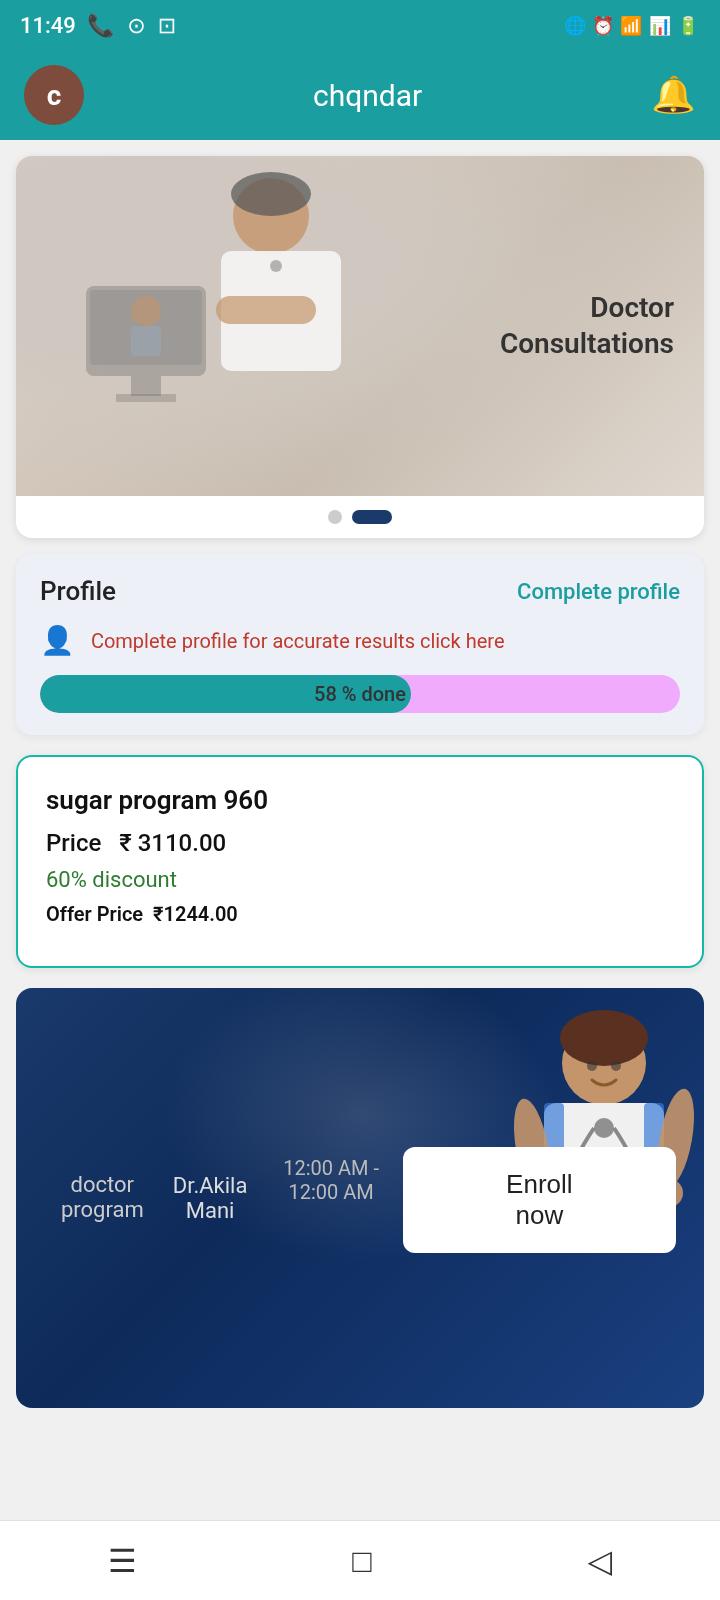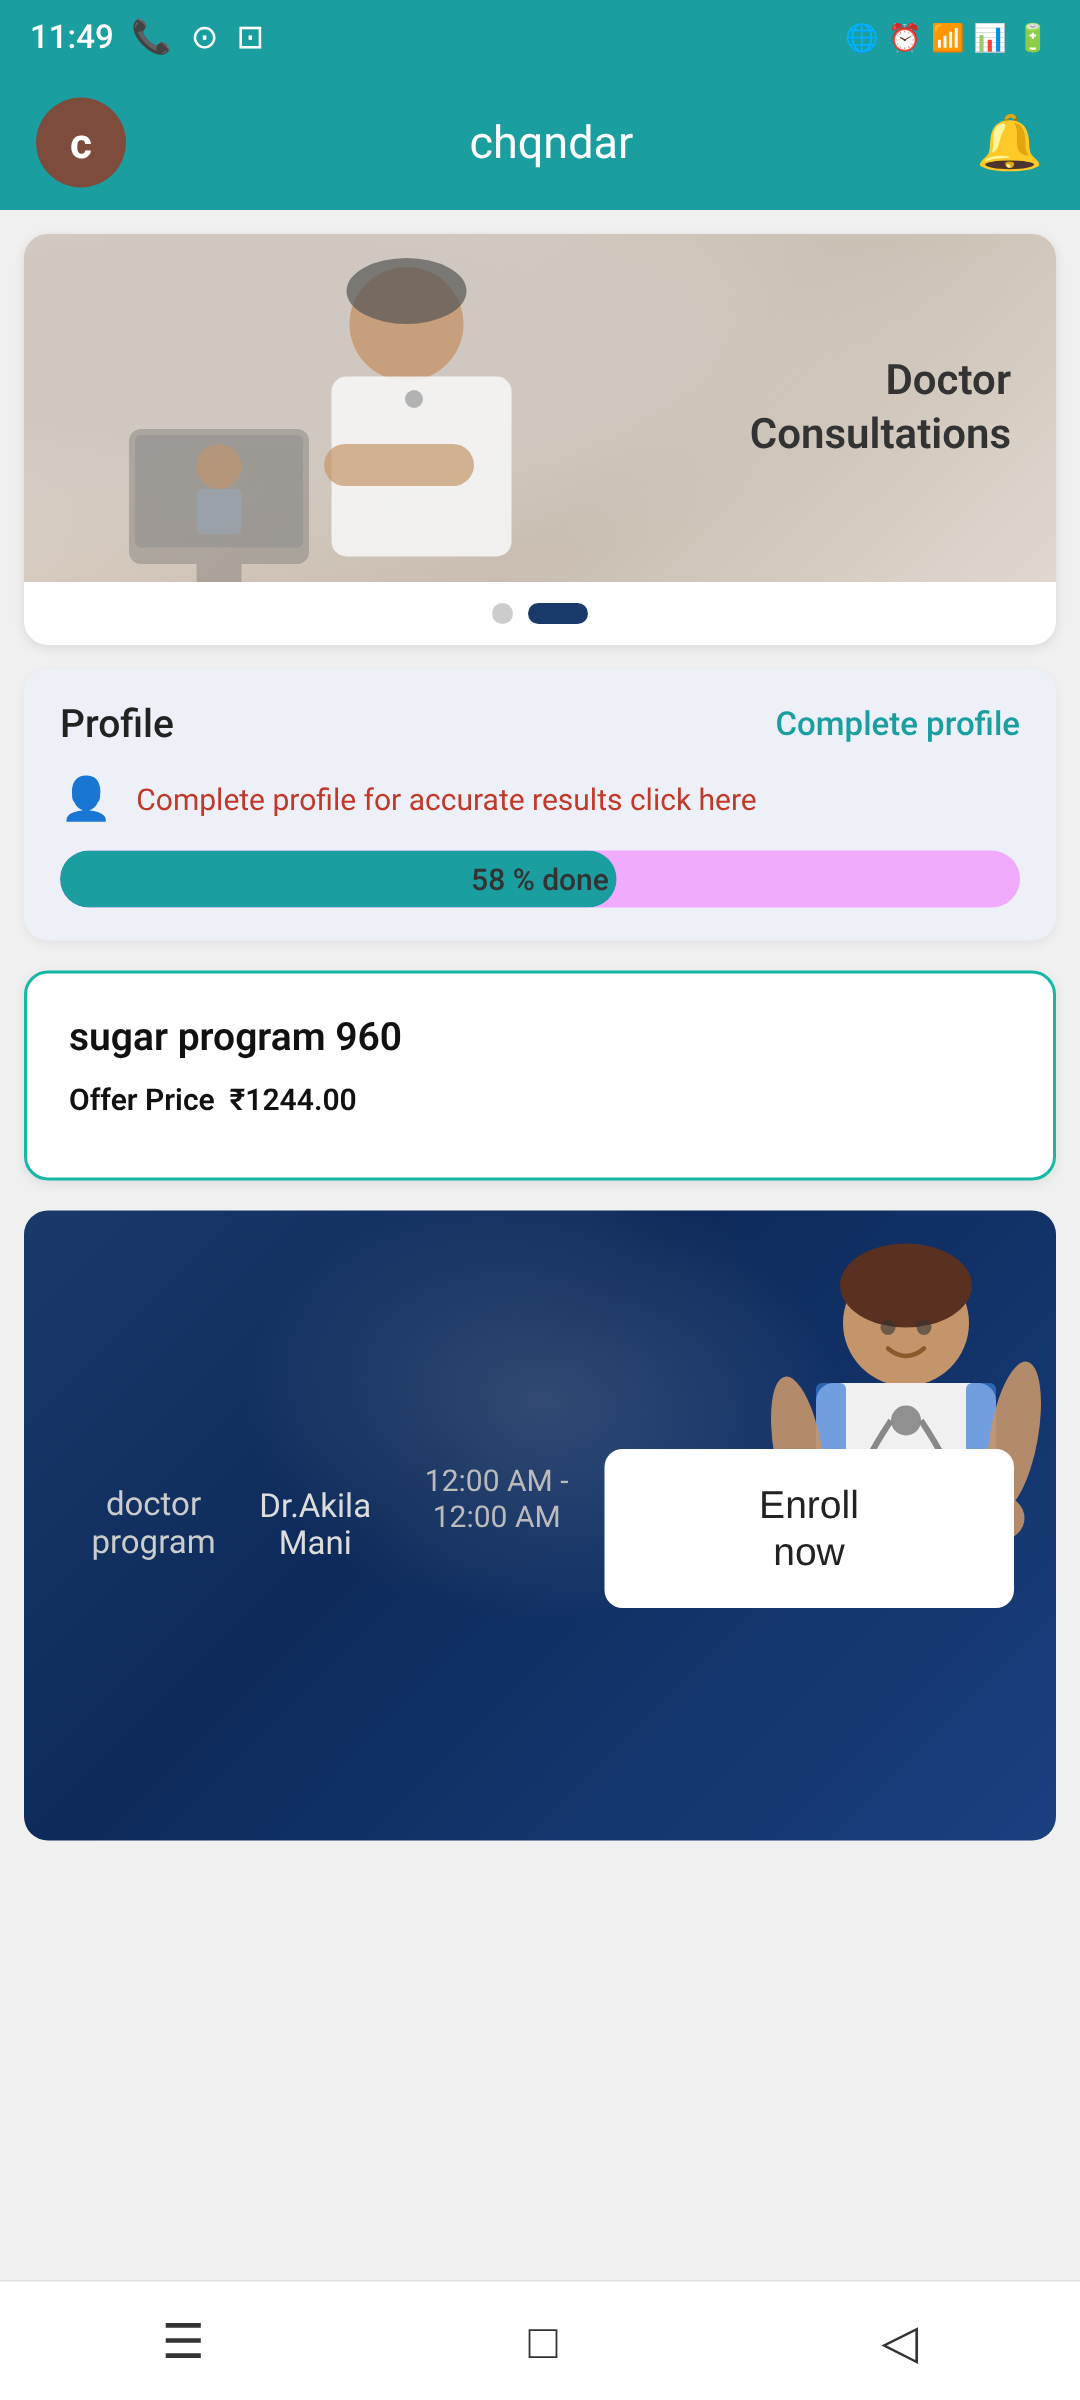--- a/index.html
+++ b/index.html
@@ -81,21 +81,21 @@
     
     .banner-card {
       background: white;
       border-radius: 16px;
       overflow: hidden;
       margin-bottom: 16px;
       box-shadow: 0 2px 8px rgba(0,0,0,0.1);
     }
     .banner-image {
       width: 100%;
-      height: 232px;
+      height: 340px;
       background: linear-gradient(135deg, #e8e0d8 0%, #d4c8bc 30%, #c8bdb0 60%, #e0d8d0 100%);
       position: relative;
       display: flex;
       align-items: center;
       justify-content: flex-end;
       overflow: hidden;
     }
     
     .banner-image::before {
       content: '';
@@ -427,20 +427,26 @@
       <span class="profile-alert-text">Complete profile for accurate results click here</span>
     </div>
     <div class="progress-bar-container">
       <div class="progress-bar-fill" style="width: 58%;"></div>
       <span class="progress-text">58 % done</span>
     </div>
   </div>
 
   <div class="program-card">
     <div class="program-name">sugar program 960</div>
+    <div class="program-price">
+      <span>Price</span>&nbsp;&nbsp;
+      <span>₹</span>
+      <span>3110.00</span>
+    </div>
+    <div class="program-discount">60% discount</div>
     <div class="program-offer-price">
       <span>Offer Price</span>&nbsp;
       <span>₹1244.00</span>
     </div>
   </div>
 
   <div class="doctor-program-banner">
 
     <div class="doctor-nurse-figure">
       <svg class="nurse-svg" viewBox="0 0 180 280" xmlns="http://www.w3.org/2000/svg">

